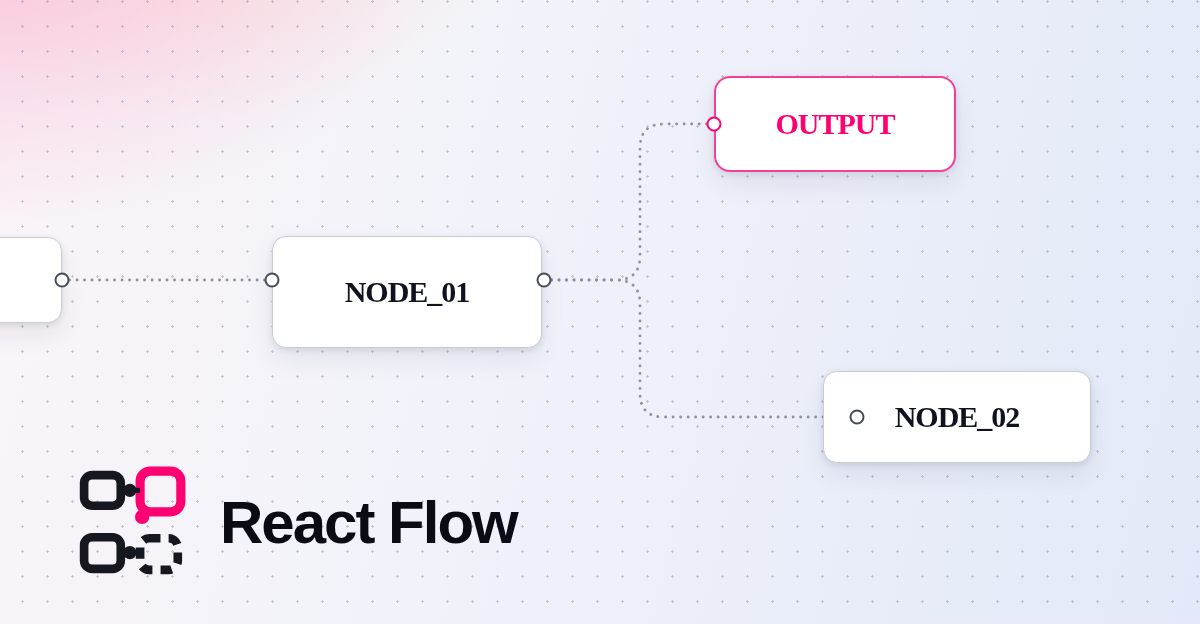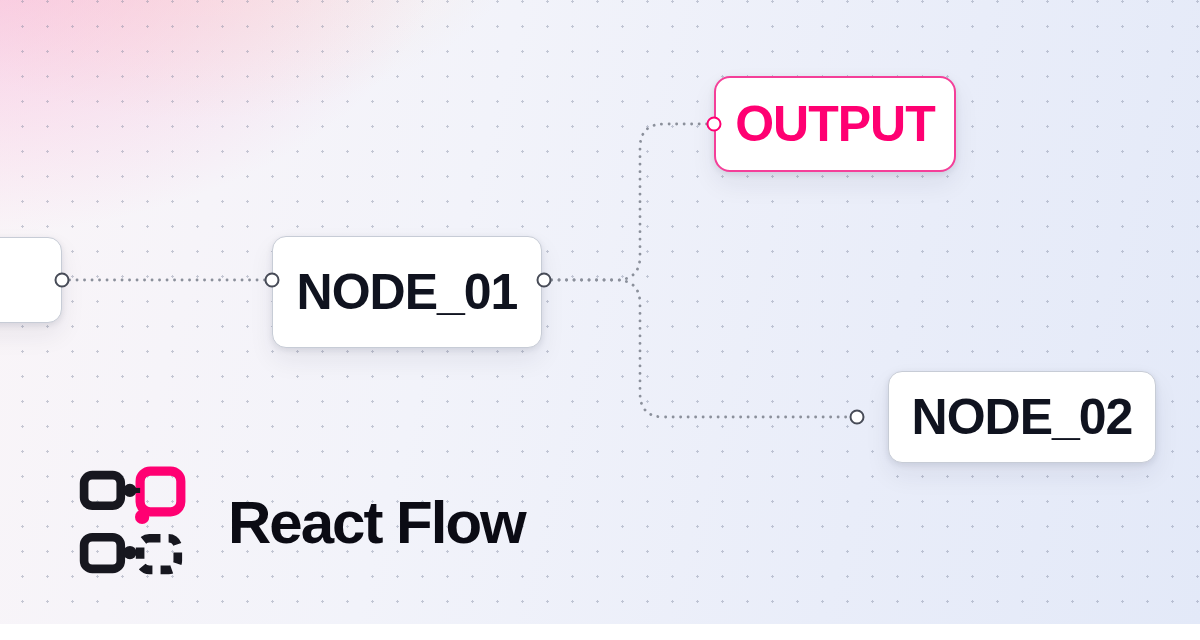--- a/index.html
+++ b/index.html
@@ -46,54 +46,54 @@
     border: 1.6px solid #c7ccd6;
     border-radius: 14px;
     box-shadow: 0 2px 6px rgba(22,30,60,0.10), 0 12px 26px rgba(22,30,60,0.07);
     display: flex;
     align-items: center;
     justify-content: center;
     box-sizing: border-box;
     z-index: 2;
   }
   .node .label {
-    font-family: Liberation Sans, sans-serif;
-    font-size: 50px;
+    font-family: Liberation Serif, serif;
+    font-size: 30px;
     font-weight: 600;
     color: #10131f;
     letter-spacing: -1px;
     white-space: nowrap;
   }
 
   .node-partial { left: -150px; top: 237px; width: 212px; height: 86px; }
   .node-01      { left: 272px;  top: 236px; width: 270px; height: 112px; }
   .node-output  { left: 714px;  top: 76px;  width: 242px; height: 96px;
                   border: 2px solid #f43f99; border-radius: 16px; }
   .node-output .label { color: #ff0072; font-weight: 700; }
-  .node-02      { left: 888px;  top: 371px; width: 268px; height: 92px; }
+  .node-02      { left: 823px;  top: 371px; width: 268px; height: 92px; }
 
   .handle {
     position: absolute;
     width: 15px; height: 15px;
     border-radius: 50%;
     background: #ffffff;
     border: 2.6px solid #474b57;
     box-sizing: border-box;
     transform: translate(-50%, -50%);
     z-index: 4;
   }
   .handle.pink { border-color: #ff0072; }
 
   .brand {
     position: absolute;
     left: 78px;
     top: 466px;
     display: flex;
     align-items: center;
-    gap: 38px;
+    gap: 30px;
     z-index: 3;
   }
   .brand-name {
     font-family: "Liberation Sans", sans-serif;
     font-size: 60px;
     font-weight: 700;
     letter-spacing: -2px;
     color: #0b0b14;
   }
 

